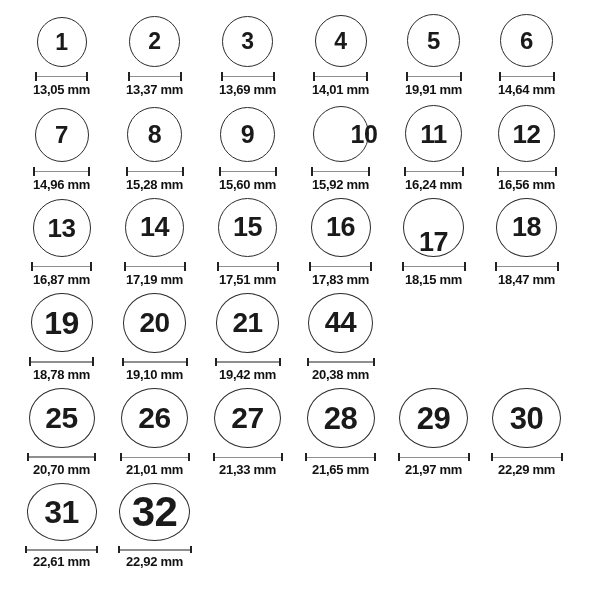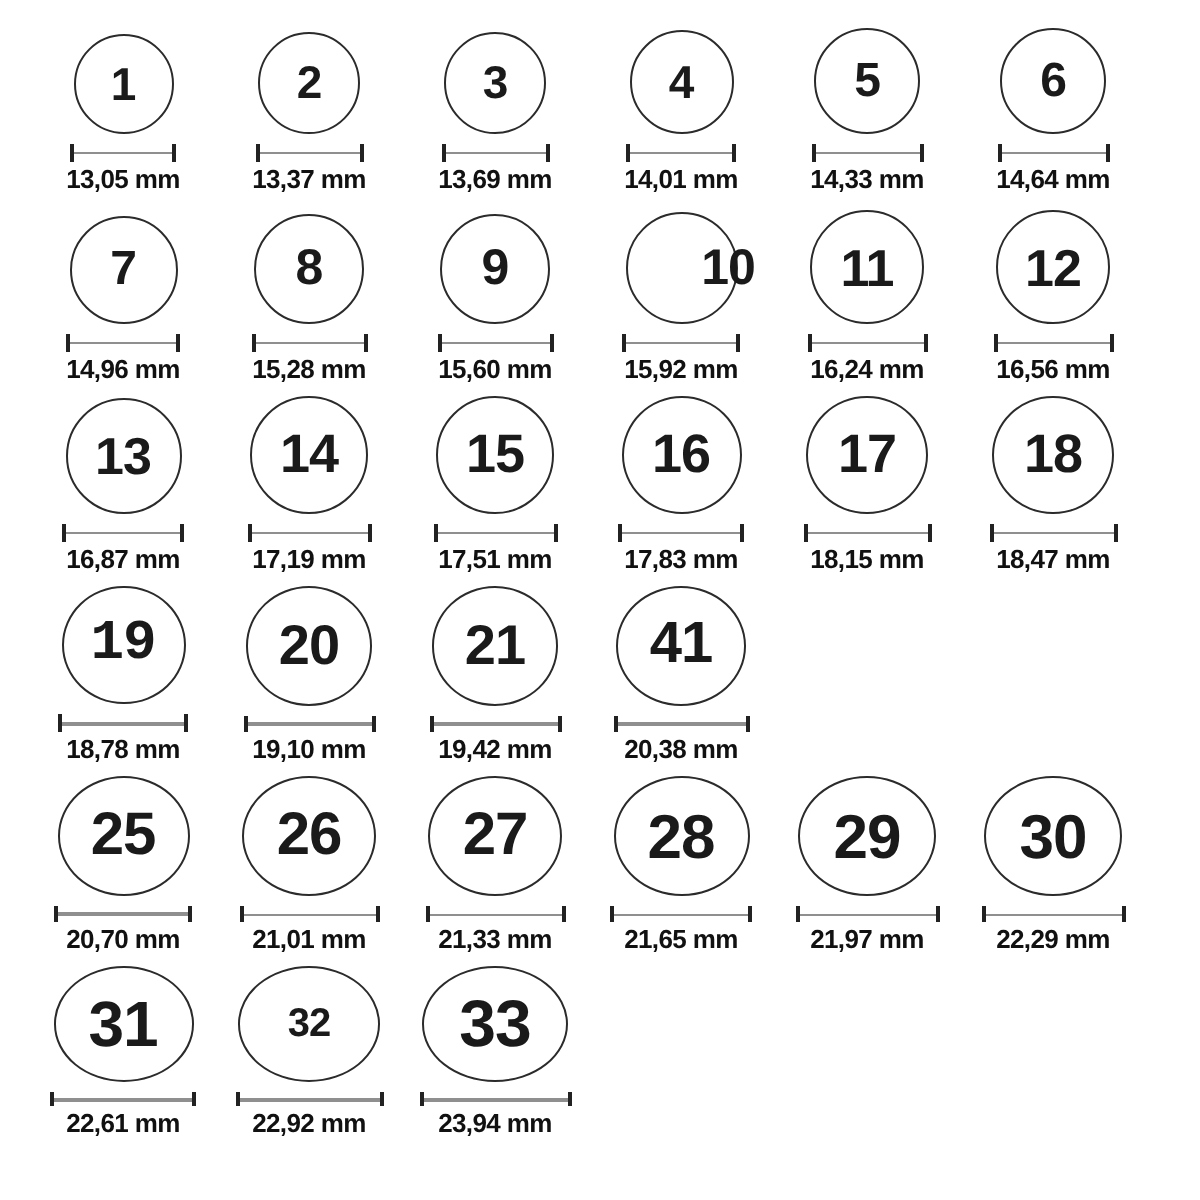--- a/index.html
+++ b/index.html
@@ -112,21 +112,21 @@
     </div>
     <div class="dim-line" style="width: 55px;"></div>
     <div class="dim-label">14,01 mm</div>
   </div>
 
   <div class="size-cell">
     <div class="ring-circle" style="width: 53px; height: 53px;">
       <span class="ring-number" style="font-size: 24px;">5</span>
     </div>
     <div class="dim-line" style="width: 56px;"></div>
-    <div class="dim-label">14,33 mm</div>
+    <div class="dim-label">19,91 mm</div>
   </div>
 
   <div class="size-cell">
     <div class="ring-circle" style="width: 53px; height: 53px;">
       <span class="ring-number" style="font-size: 24px;">6</span>
     </div>
     <div class="dim-line" style="width: 56px;"></div>
     <div class="dim-label">14,64 mm</div>
   </div>
 </div>
@@ -206,39 +206,39 @@
 
   <div class="size-cell">
     <div class="ring-circle" style="width: 60px; height: 60px; text-align: center;">
       <span class="ring-number" style="font-size: 27px;">16</span>
     </div>
     <div class="dim-line" style="width: 63px;"></div>
     <div class="dim-label">17,83 mm</div>
   </div>
 
   <div class="size-cell">
-    <div class="ring-circle" style="width: 61px; height: 61px;">
+    <div class="ring-circle" style="width: 61px; height: 61px; align-items: flex-end;">
       <span class="ring-number" style="font-size: 27px;">17</span>
     </div>
     <div class="dim-line" style="width: 64px;"></div>
     <div class="dim-label">18,15 mm</div>
   </div>
 
   <div class="size-cell">
     <div class="ring-circle" style="width: 61px; height: 61px;">
       <span class="ring-number" style="font-size: 27px;">18</span>
     </div>
     <div class="dim-line" style="width: 64px;"></div>
     <div class="dim-label">18,47 mm</div>
   </div>
 </div>
     <div class="size-row">
   <div class="size-cell">
     <div class="ring-circle" style="width: 62px; height: 62px;">
-      <span class="ring-number" style="font-size: 28px; font-family: Liberation Mono, monospace;">19</span>
+      <span class="ring-number" style="font-size: 32px;">19</span>
     </div>
     <div class="dim-line" style="width: 65px;"></div>
     <div class="dim-label">18,78 mm</div>
   </div>
 
   <div class="size-cell">
     <div class="ring-circle" style="width: 63px; height: 63px;">
       <span class="ring-number" style="font-size: 28px;">20</span>
     </div>
     <div class="dim-line" style="width: 66px;"></div>
@@ -250,21 +250,21 @@
       <span class="ring-number" style="font-size: 28px;">21</span>
     </div>
     <div class="dim-line" style="width: 66px;"></div>
     <div class="dim-label">19,42 mm</div>
   </div>
 
 
 
   <div class="size-cell">
     <div class="ring-circle" style="width: 65px; height: 65px;">
-      <span class="ring-number" style="font-size: 29px;">41</span>
+      <span class="ring-number" style="font-size: 29px;">44</span>
     </div>
     <div class="dim-line" style="width: 68px;"></div>
     <div class="dim-label">20,38 mm</div>
   </div>
 </div>
     <div class="size-row">
   <div class="size-cell">
     <div class="ring-circle" style="width: 66px; height: 66px;">
       <span class="ring-number" style="font-size: 30px;">25</span>
     </div>
@@ -316,27 +316,20 @@
   <div class="size-cell">
     <div class="ring-circle" style="width: 70px; height: 70px;">
       <span class="ring-number" style="font-size: 32px;">31</span>
     </div>
     <div class="dim-line" style="width: 73px;"></div>
     <div class="dim-label">22,61 mm</div>
   </div>
 
   <div class="size-cell">
     <div class="ring-circle" style="width: 71px; height: 71px;">
-      <span class="ring-number" style="font-size: 20px;">32</span>
+      <span class="ring-number" style="font-size: 42px;">32</span>
     </div>
     <div class="dim-line" style="width: 74px;"></div>
     <div class="dim-label">22,92 mm</div>
   </div>
 
-  <div class="size-cell">
-    <div class="ring-circle" style="width: 73px; height: 73px;">
-      <span class="ring-number" style="font-size: 33px;">33</span>
-    </div>
-    <div class="dim-line" style="width: 76px;"></div>
-    <div class="dim-label">23,94 mm</div>
-  </div>
 </div>
   </div>
 
 </body></html>

